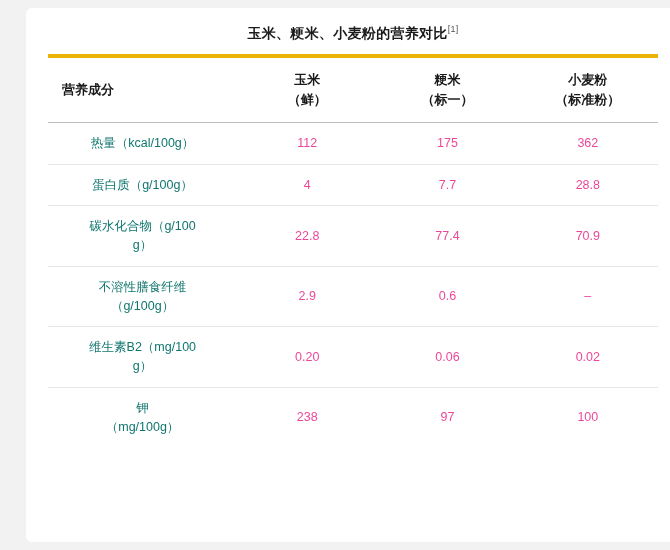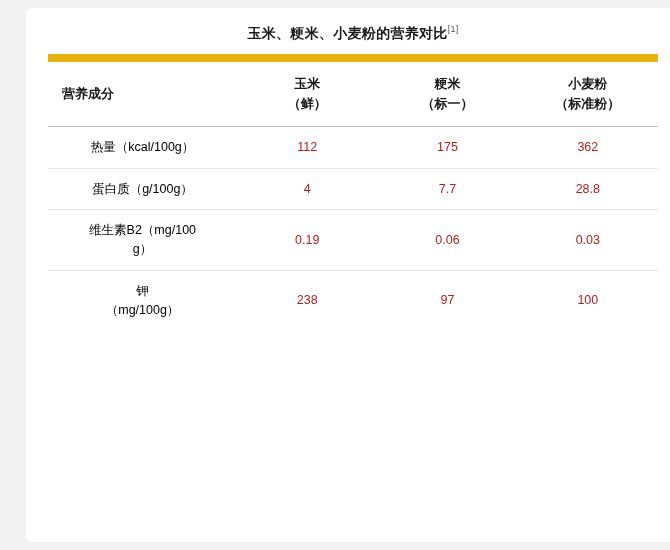--- a/index.html
+++ b/index.html
@@ -42,49 +42,49 @@
     font-weight: normal;
     color: #555;
     vertical-align: super;
   }
   table {
     width: 100%;
     border-collapse: collapse;
     table-layout: fixed;
   }
   thead tr {
-    border-top: 8px solid #eab308;
+    border-top: 4px solid #eab308;
     border-bottom: 1px solid #bfbfbf;
   }
   th {
     font-size: 13px;
     font-weight: bold;
     color: #1a1a1a;
     padding: 12px 6px 12px 6px;
     line-height: 1.55;
     vertical-align: middle;
   }
   th.first-col {
     text-align: left;
     padding-left: 14px;
   }
   td {
     font-size: 12.5px;
-    color: #b91c1c;
+    color: #ec4899;
     padding: 11px 6px;
     text-align: center;
     line-height: 1.5;
     vertical-align: middle;
     border-bottom: 1px solid #e6e6e6;
   }
   td.first-col {
     text-align: center;
     padding-left: 10px;
     padding-right: 10px;
-    color: #000000;
+    color: #0f766e;
   }
   tbody tr:last-child td {
     border-bottom: none;
   }
   col.c1 { width: 31%; }
   col.c2 { width: 23%; }
   col.c3 { width: 23%; }
   col.c4 { width: 23%; }
   .hdr-line2 { display: block; }
 </style>
@@ -136,26 +136,44 @@
         <tr>
           <td class="first-col">
             <span>蛋白质（g/100g）</span>
           </td>
           <td>4</td>
           <td>7.7</td>
           <td>28.8</td>
         </tr>
         <tr>
           <td class="first-col">
+            <span>碳水化合物（g/100</span>
+            <span class="hdr-line2">g）</span>
+          </td>
+          <td>22.8</td>
+          <td>77.4</td>
+          <td>70.9</td>
+        </tr>
+        <tr>
+          <td class="first-col">
+            <span>不溶性膳食纤维</span>
+            <span class="hdr-line2">（g/100g）</span>
+          </td>
+          <td>2.9</td>
+          <td>0.6</td>
+          <td>–</td>
+        </tr>
+        <tr>
+          <td class="first-col">
             <span>维生素B2（mg/100</span>
             <span class="hdr-line2">g）</span>
           </td>
-          <td>0.19</td>
+          <td>0.20</td>
           <td>0.06</td>
-          <td>0.03</td>
+          <td>0.02</td>
         </tr>
         <tr>
           <td class="first-col">
             <span>钾</span>
             <span class="hdr-line2">（mg/100g）</span>
           </td>
           <td>238</td>
           <td>97</td>
           <td>100</td>
         </tr>

